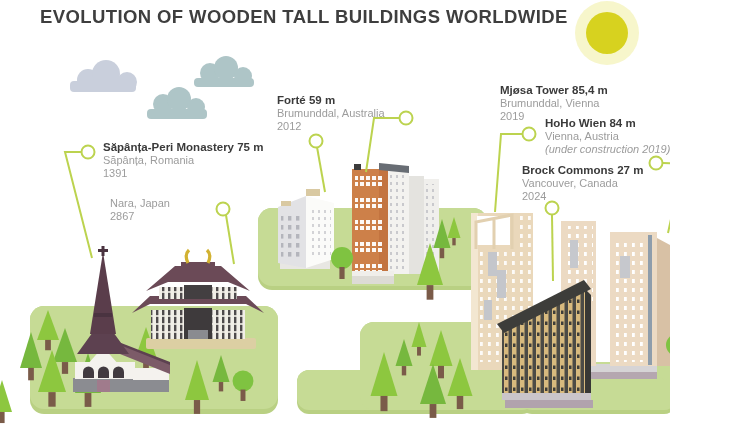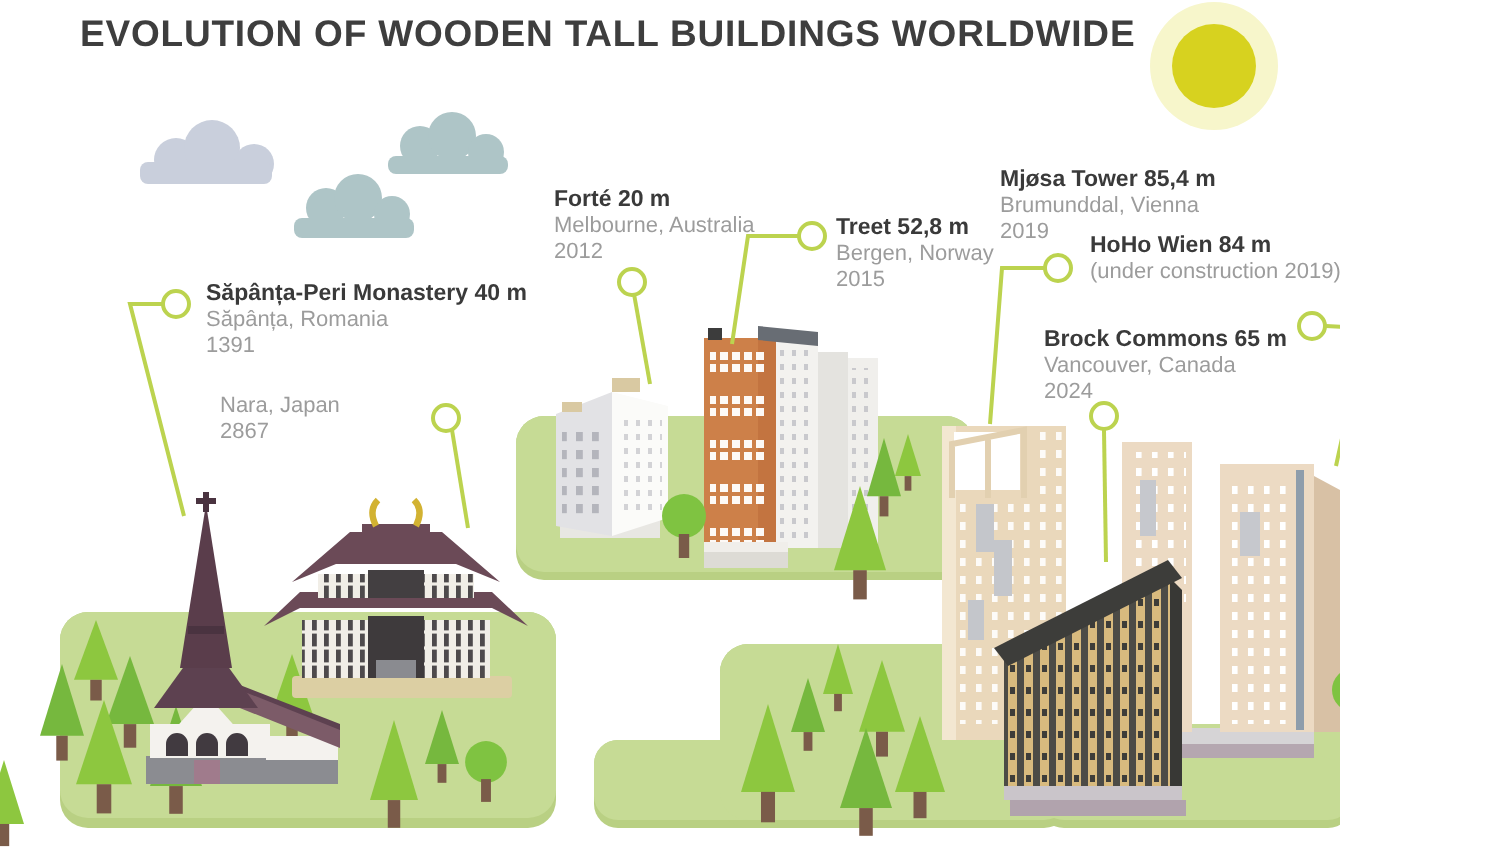--- a/index.html
+++ b/index.html
@@ -4,21 +4,21 @@
 <style>
   html,body{margin:0;padding:0;background:#ffffff;}
   .stage{position:relative;width:670px;height:431px;background:#ffffff;overflow:hidden;
          font-family:"Liberation Sans",sans-serif;}
   .stage svg{position:absolute;left:0;top:0;}
   .title{position:absolute;left:40px;top:6px;font-size:18.5px;font-weight:bold;
          color:#3e3e3e;letter-spacing:.4px;white-space:nowrap;}
   .lbl{position:absolute;white-space:nowrap;line-height:13px;}
   .lbl .t{font-size:11.5px;font-weight:bold;color:#3a3a3a;display:block;}
   .lbl .s{font-size:11px;color:#9c9c9c;display:block;}
-  .lbl .s.it{}
+  .lbl .s.it{font-style:italic;}
   .lbl.right{}
 </style>
 </head>
 <body>
 
 <div class="stage">
 
 <svg width="750" height="431" viewBox="0 0 750 431">
   <defs>
     <g id="pine">
@@ -233,52 +233,48 @@
     <circle cx="406" cy="118" r="6.5"></circle>
     <circle cx="529" cy="134" r="6.5"></circle>
     <circle cx="552" cy="208" r="6.5"></circle>
     <circle cx="656" cy="163" r="6.5"></circle>
   </g>
 </svg>
 
 <div class="title">EVOLUTION OF WOODEN TALL BUILDINGS WORLDWIDE</div>
 
 <div class="lbl" style="left:103px;top:141px">
-  <span class="t">Săpânța-Peri Monastery 40 m</span>
+  <span class="t">Săpânța-Peri Monastery 75 m</span>
   <span class="s">Săpânța, Romania</span>
   <span class="s">1391</span>
 </div>
 
 <div class="lbl" style="left:110px;top:197px">
   <span class="s">Nara, Japan</span>
   <span class="s">2867</span>
 </div>
 
 <div class="lbl" style="left:277px;top:94px">
-  <span class="t">Forté 20 m</span>
-  <span class="s">Melbourne, Australia</span>
+  <span class="t">Forté 59 m</span>
+  <span class="s">Brumunddal, Australia</span>
   <span class="s">2012</span>
 </div>
 
-<div class="lbl" style="left:418px;top:108px">
-  <span class="t">Treet 52,8 m</span>
-  <span class="s">Bergen, Norway</span>
-  <span class="s">2015</span>
-</div>
 
 <div class="lbl" style="left:500px;top:84px">
   <span class="t">Mjøsa Tower 85,4 m</span>
   <span class="s">Brumunddal, Vienna</span>
   <span class="s">2019</span>
 </div>
 
 <div class="lbl" style="left:522px;top:164px">
-  <span class="t">Brock Commons 65 m</span>
+  <span class="t">Brock Commons 27 m</span>
   <span class="s">Vancouver, Canada</span>
   <span class="s">2024</span>
 </div>
 
 <div class="lbl right" style="left:545px;top:117px;width:150px">
   <span class="t">HoHo Wien 84 m</span>
+  <span class="s">Vienna, Austria</span>
   <span class="s it">(under construction 2019)</span>
 </div>
 
 </div>
 
 </body></html>

